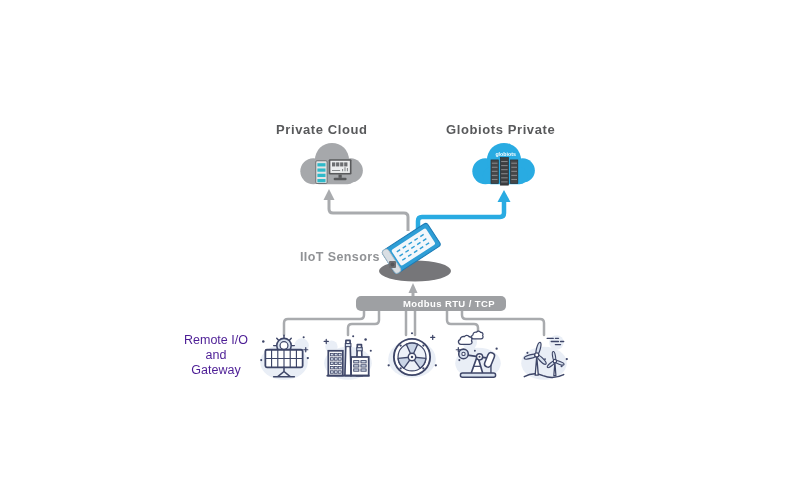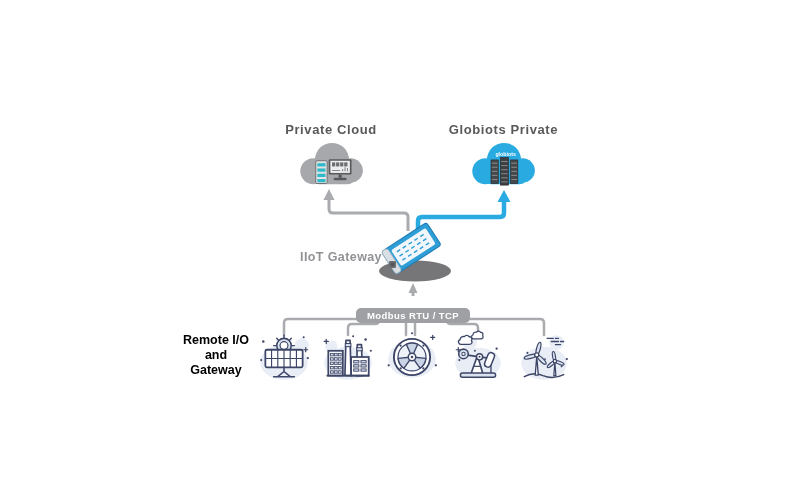--- a/index.html
+++ b/index.html
@@ -1,31 +1,31 @@
 <!DOCTYPE html>
 <html><head>
 <meta charset="utf-8">
 <style>
   html,body{margin:0;padding:0;background:#fff;}
   .canvas{
     position:relative;width:800px;height:500px;background:#ffffff;
     font-family:"Liberation Sans",sans-serif;overflow:hidden;
   }
   .layer{position:absolute;left:0;top:0;}
-  .label{position:absolute;font-weight:bold;text-align:center;white-space:nowrap;}
+  .label{position:absolute;font-weight:bold;white-space:nowrap;}
   .label.dark{color:#58595B;font-size:13px;letter-spacing:.6px;}
   .label.gray{color:#909295;font-size:12.5px;letter-spacing:.4px;}
   .modbus-box{
-    position:absolute;left:356px;top:308px;width:114px;height:15px;
+    position:absolute;left:356px;top:296px;width:114px;height:15px;
     background:#9EA0A3;border-radius:5px;color:#fff;font-weight:bold;
-    font-size:9.5px;line-height:15px;text-align:center;letter-spacing:.4px;
+    font-size:9.5px;line-height:15px;text-align:center;letter-spacing:.4px;padding-left:36px;
   }
   .remote-label{
     position:absolute;left:180px;top:333px;width:72px;text-align:center;
-    color:#000000;font-weight:bold;font-size:12.5px;line-height:15px;
+    color:#4c1d95;font-weight:normal;font-size:12.5px;line-height:15px;
   }
   .node,.dev{position:absolute;}
 </style>
 </head>
 <body>
 
 <div class="canvas">
 
   <svg class="layer" width="800" height="500" viewBox="0 0 800 500">
 
@@ -94,21 +94,21 @@
     <g stroke="#2B2C2E" stroke-width="0.8">
       <rect x="34" y="27" width="9" height="29" fill="#464749"></rect>
       <rect x="45.5" y="24" width="10" height="34" fill="#3E3F41"></rect>
       <rect x="58" y="27" width="9" height="29" fill="#464749"></rect>
       <path d="M35 31 h7 M35 36 h7 M35 41 h7 M35 46 h7 M35 51 h7
                M46.5 29 h8 M46.5 34 h8 M46.5 39 h8 M46.5 44 h8 M46.5 49 h8 M46.5 54 h8
                M59 31 h7 M59 36 h7 M59 41 h7 M59 46 h7 M59 51 h7" stroke="#9B9DA0" stroke-width="1" fill="none"></path>
     </g>
   </svg>
 
-  <div class="label gray" style="left:300px;top:250px;width:82px;">IIoT Gateway</div>
+  <div class="label gray" style="left:300px;top:250px;width:82px;">IIoT Sensors</div>
   <svg class="node" style="left:370px;top:222px;" width="90" height="65" viewBox="0 0 90 65">
     <ellipse cx="45" cy="49" rx="36" ry="10.5" fill="#767679"></ellipse>
     <g transform="translate(41,26) rotate(-33)">
       <rect x="-27" y="-13" width="54" height="27" rx="3" fill="#2E9ED6" stroke="#1B7AB5" stroke-width="1"></rect>
       <rect x="-27" y="-13" width="7" height="27" rx="3" fill="#D9DFE4" stroke="#AEB8BF" stroke-width="0.8"></rect>
       <rect x="-18" y="-9" width="41" height="19" rx="2" fill="#F2F7FB"></rect>
       <g stroke="#2E9ED6" stroke-width="1.4" stroke-dasharray="4 3">
         <path d="M-14 -4.5 H 20"></path>
           <path d="M-14 0.5 H 20"></path>
           <path d="M-14 5.5 H 20"></path>

